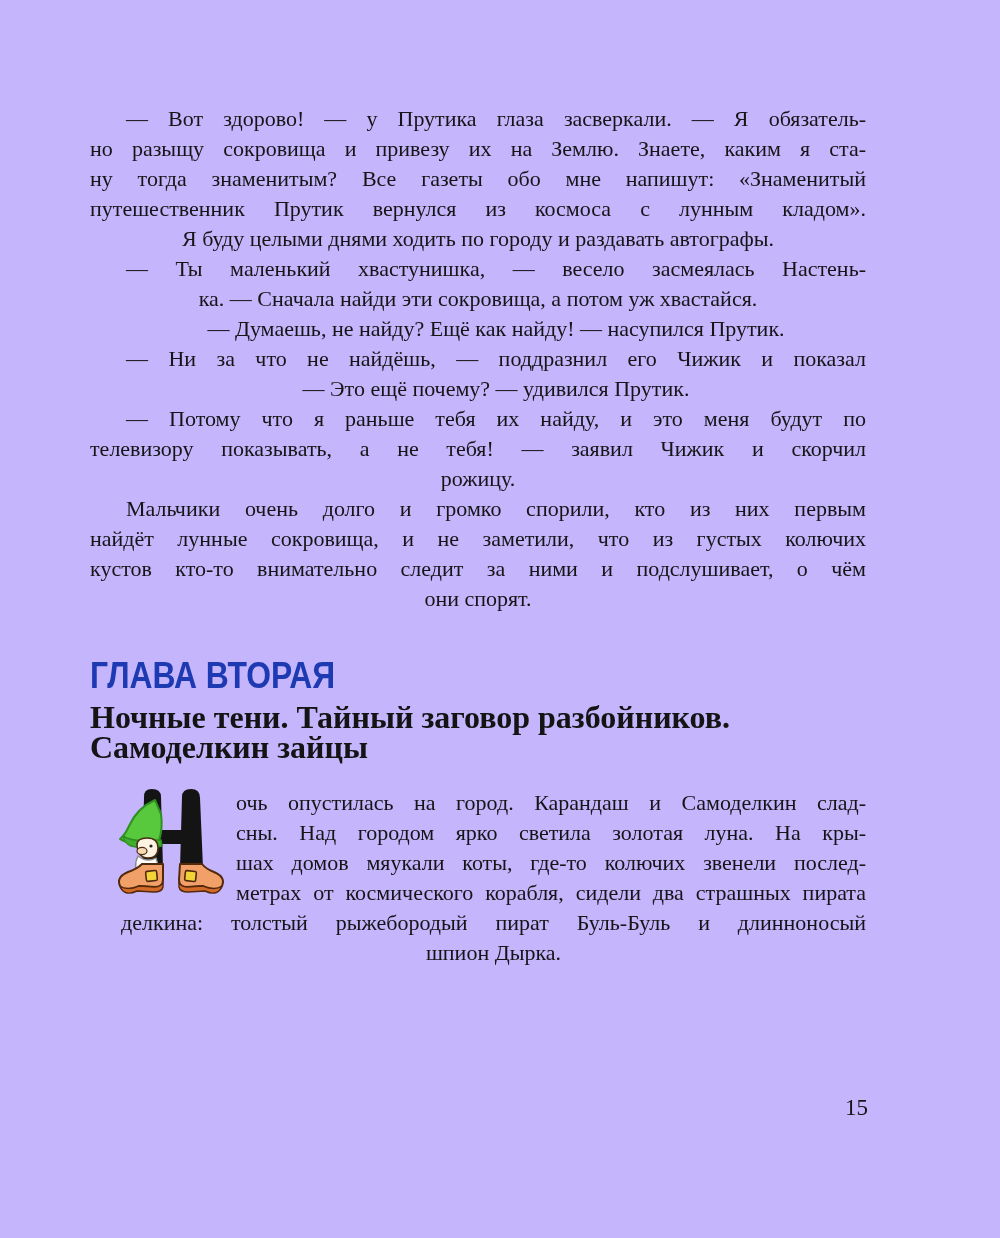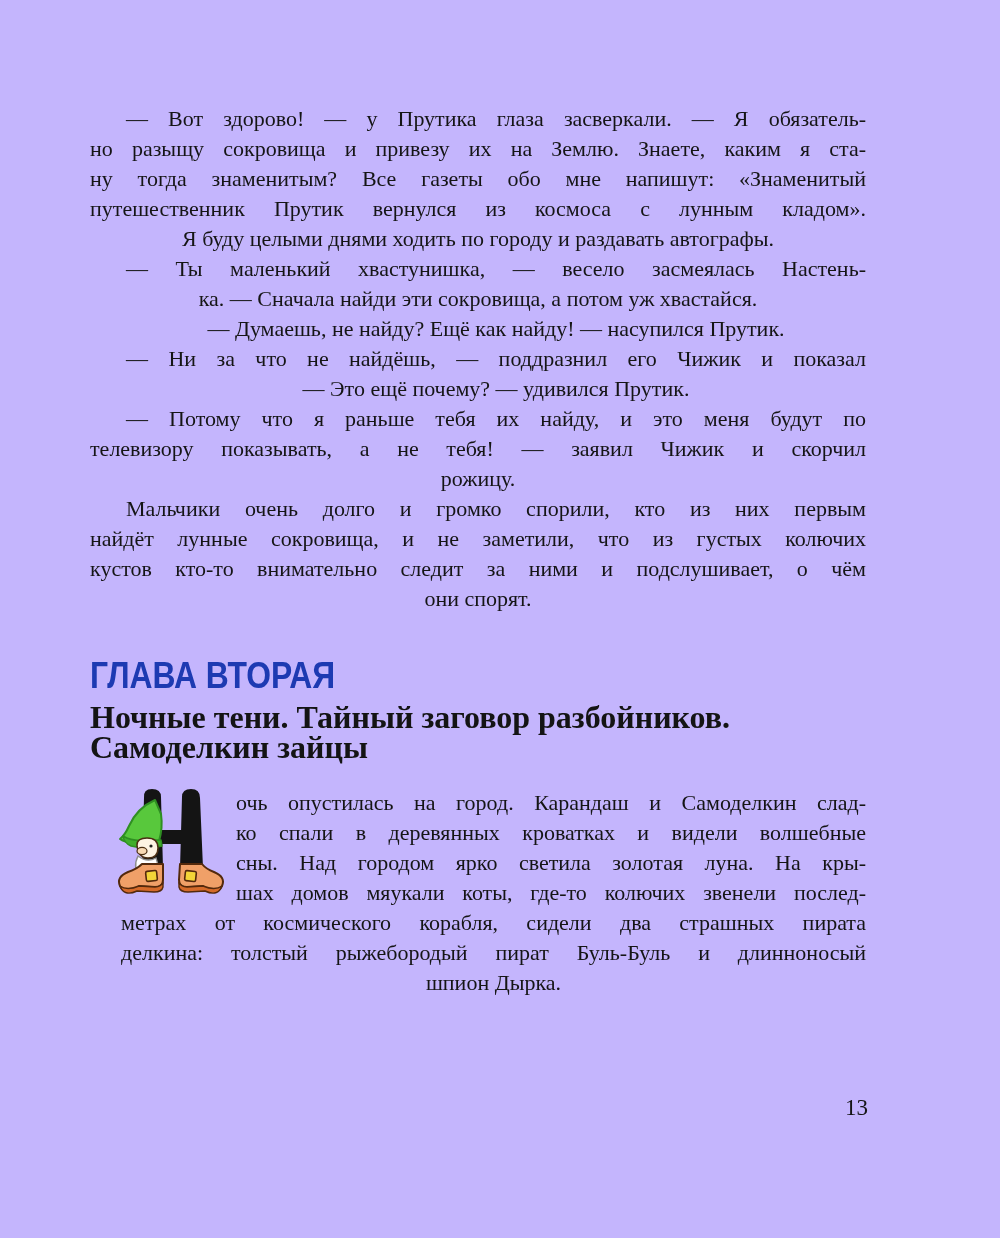--- a/index.html
+++ b/index.html
@@ -151,25 +151,24 @@
           <path d="M3 98 Q10 103 22 98 L38 99 Q44 99 46 94 L46 99 Q45 104 37 104 L20 103 Q7 109 3 98 Z" fill="#d46a2a" stroke="#53290c" stroke-width="1.4" stroke-linejoin="round"></path>
           <rect x="29" y="83" width="11" height="10" rx="1.5" fill="#f2d438" stroke="#53290c" stroke-width="1.6" transform="rotate(-6 34 88)"></rect>
 
           <path d="M63 76 L85 76 Q89 81 97 84 Q109 89 105 98 Q100 108 86 98 L70 99 Q62 99 62 92 Z" fill="#f0a068" stroke="#53290c" stroke-width="2" stroke-linejoin="round"></path>
           <path d="M105 98 Q98 103 86 98 L70 99 Q64 99 62 94 L62 99 Q63 104 71 104 L88 103 Q101 109 105 98 Z" fill="#d46a2a" stroke="#53290c" stroke-width="1.4" stroke-linejoin="round"></path>
           <rect x="68" y="83" width="11" height="10" rx="1.5" fill="#f2d438" stroke="#53290c" stroke-width="1.6" transform="rotate(6 73 88)"></rect>
         </svg>
       </span>
       <div class="chapter-lines">
           <div class="tline just">очь опустилась на город. Карандаш и Самоделкин слад-</div>
-          <div class="tline just">ко спали в деревянных кроватках и видели волшебные</div>
           <div class="tline just">сны. Над городом ярко светила золотая луна. На кры-</div>
           <div class="tline just">шах домов мяукали коты, где-то колючих звенели послед-</div>
           <div class="tline just">метрах от космического корабля, сидели два страшных пирата</div>
           <div class="tline just">делкина: толстый рыжебородый пират Буль-Буль и длинноносый</div>
           <div class="tline">шпион Дырка.</div>
         </div>
     </div>
 
   </div>
 
-  <div class="folio">13</div>
+  <div class="folio">15</div>
 </div>
 
 </body></html>

